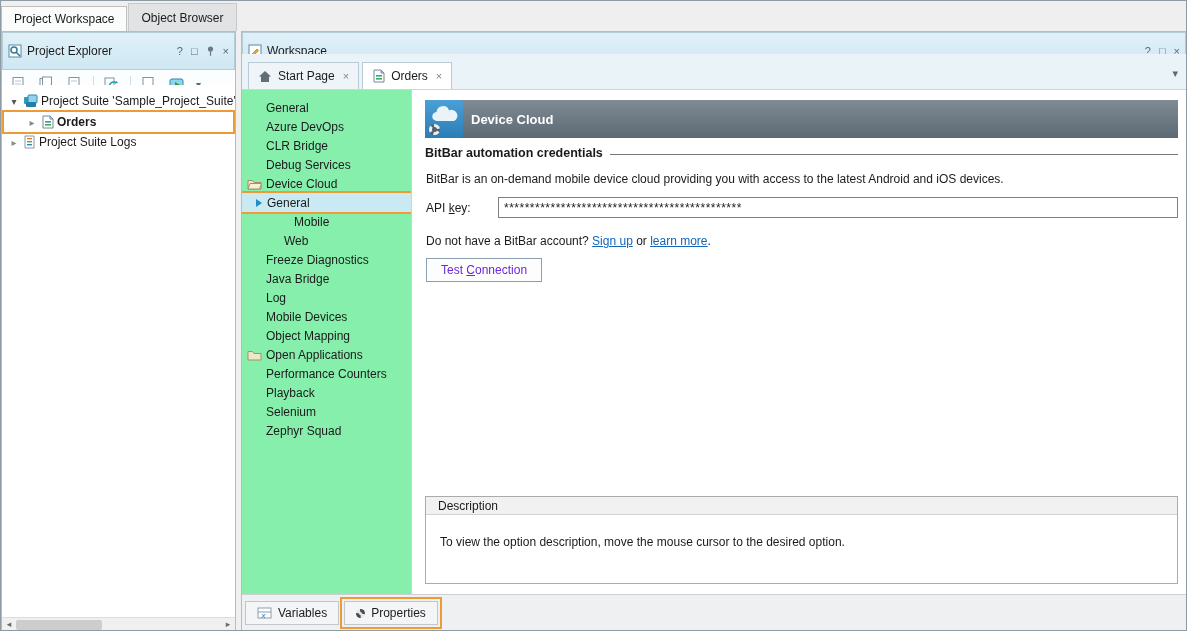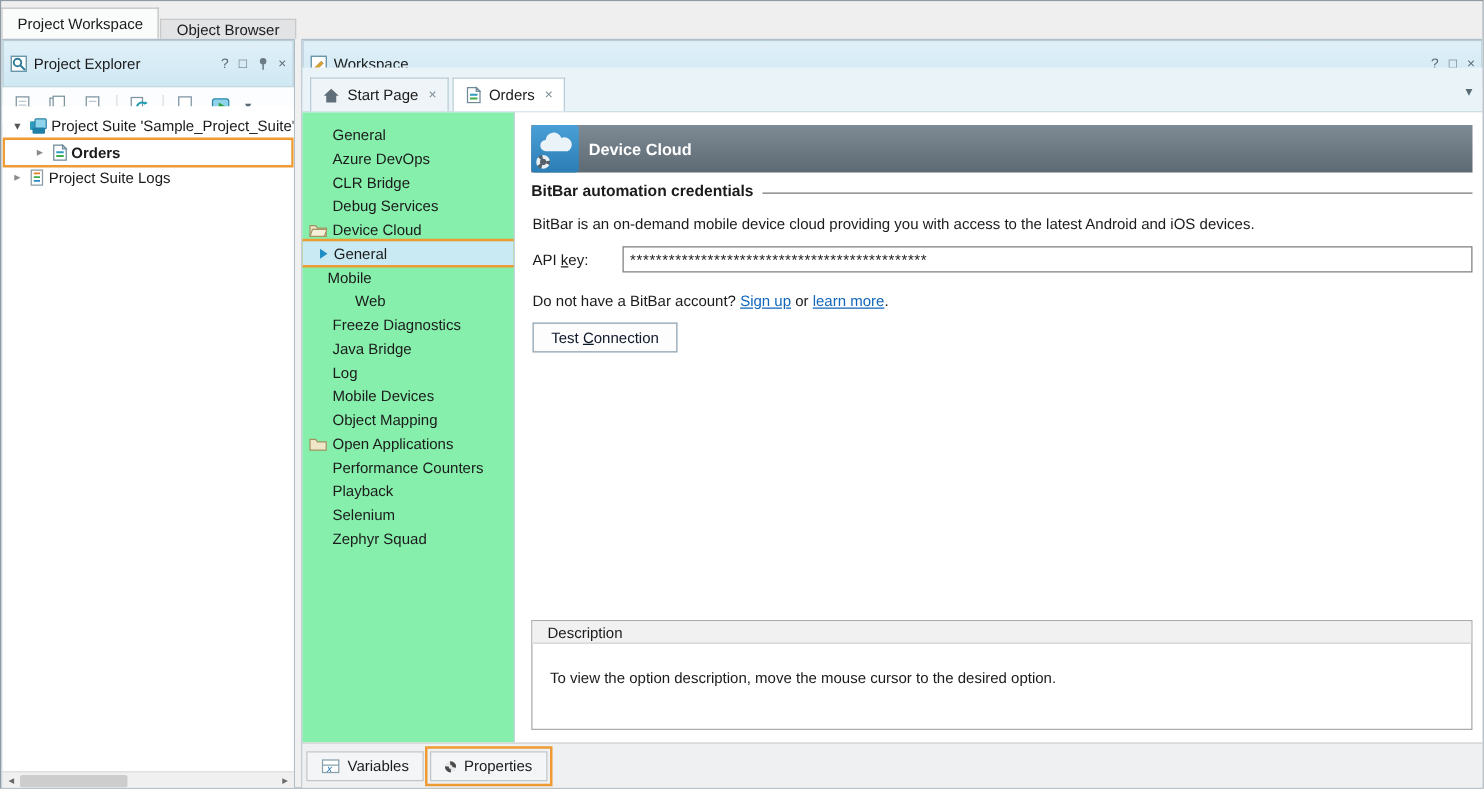--- a/index.html
+++ b/index.html
@@ -2,21 +2,21 @@
 <html><head>
 <meta charset="utf-8">
 <style>
   html,body{margin:0;padding:0;background:#fff;}
   .app{position:relative;width:1187px;height:631px;box-sizing:border-box;border:1px solid #8f9ba3;
        background:#f0f0f0;font-family:"Liberation Sans",sans-serif;font-size:12px;color:#1b1b1b;overflow:hidden;}
   .app *{box-sizing:border-box;}
 
   
   .top-tabbar{position:absolute;left:0;top:0;width:100%;height:30px;display:flex;align-items:flex-end;background:#efefef;}
-  .top-tab{display:flex;align-items:center;padding:0 12px;height:16px;background:#e2e3e4;border:1px solid #c9c9c9;border-bottom:none;margin-right:1px;cursor:default;white-space:nowrap;}
+  .top-tab{display:flex;align-items:center;padding:0 12px;height:28px;background:#e2e3e4;border:1px solid #c9c9c9;border-bottom:none;margin-right:1px;cursor:default;white-space:nowrap;}
   .top-tab.active{height:25px;background:#fafbfb;border-color:#bfbfbf;font-weight:normal;}
 
   
   .panel-header{display:flex;align-items:center;height:38px;background:linear-gradient(#e0f0f8,#cfe8f3);
                 border:1px solid #b5cdd7;padding:0 5px;gap:5px;}
   .ph-title{flex:0 0 auto;}
   .ph-controls{margin-left:auto;display:flex;align-items:center;gap:8px;color:#5a6a74;font-size:11px;}
   .ctrl{cursor:default;line-height:1;display:inline-flex;align-items:center;}
 
   
@@ -48,21 +48,21 @@
   .wtab{display:flex;align-items:center;gap:6px;height:27px;padding:0 9px;background:#eef4f8;border:1px solid #b9cbd5;border-bottom:none;cursor:default;white-space:nowrap;}
   .wtab.active{background:#fff;}
   .tab-close{color:#7a8a94;font-size:11px;margin-left:2px;cursor:default;}
   .strip-caret{position:absolute;right:8px;bottom:9px;color:#5a6a74;font-size:11px;cursor:default;}
 
   
   .options-panel{position:absolute;left:0;top:58px;width:170px;bottom:37px;background:#86efac;border-right:1px solid #c3d5de;padding-top:8px;overflow:hidden;}
   .opt{display:flex;align-items:center;height:19px;padding-left:24px;gap:4px;cursor:default;white-space:nowrap;}
   .opt.folder{padding-left:5px;}
   .opt.lvl2{padding-left:30px;}
-  .opt.lvl2b{padding-left:20px;}
+  .opt.lvl2b{padding-left:52px;}
   .opt.lvl2c{padding-left:42px;}
   .opt.selected{background:#c9e9f3;outline:2px solid #ee9b35;outline-offset:0;padding-left:13px;}
   .opt .sel-arrow{display:inline-flex;flex:0 0 auto;}
   .opt .ficon{display:inline-flex;flex:0 0 auto;}
 
   
   .right-content{position:absolute;left:170px;top:58px;right:0;bottom:37px;background:#fff;overflow:hidden;}
   .dc-banner{position:absolute;left:13px;right:8px;top:10px;height:38px;background:linear-gradient(#7e8a94,#5d6973);display:flex;align-items:center;}
   .dc-banner-icon{position:relative;width:38px;height:38px;flex:0 0 auto;background:linear-gradient(#4aa0d6,#2b7db5);border-radius:3px;}
   .dc-banner-icon svg{position:absolute;left:4px;top:5px;}
@@ -75,21 +75,21 @@
 
   .dc-intro{position:absolute;left:14px;right:8px;top:82px;}
 
   .api-row{position:absolute;left:14px;right:8px;top:107px;display:flex;align-items:center;}
   .api-label{width:72px;flex:0 0 auto;}
   .api-input{flex:1;height:21px;border:1px solid #7f7f7f;padding:2px 5px;font-family:"Liberation Sans",sans-serif;font-size:12px;letter-spacing:0.5px;color:#222;background:#fff;}
 
   .account-row{position:absolute;left:14px;top:144px;white-space:nowrap;}
   .link{color:#1166bb;text-decoration:underline;cursor:pointer;}
 
-  .test-btn{position:absolute;left:14px;top:168px;height:24px;min-width:112px;padding:0 14px;background:#fdfdfd;border:1px solid #8ba0ae;font-family:"Liberation Sans",sans-serif;font-size:12px;color:#0f172a;cursor:default;}
+  .test-btn{position:absolute;left:14px;top:168px;height:24px;min-width:112px;padding:0 14px;background:#fdfdfd;border:1px solid #8ba0ae;font-family:"Liberation Sans",sans-serif;font-size:12px;color:#6d28d9;cursor:default;}
 
   .desc-box{position:absolute;left:13px;right:8px;top:406px;height:88px;border:1px solid #ababab;background:#fff;}
   .desc-head{height:18px;background:#f1f1f1;border-bottom:1px solid #d2d2d2;display:flex;align-items:center;padding-left:12px;}
   .desc-body{padding:20px 0 0 14px;}
 
   
   .bottom-tabbar{position:absolute;left:0;right:0;bottom:0;height:37px;background:#eef0f1;border-top:1px solid #cfcfcf;display:flex;align-items:flex-start;padding:6px 0 0 3px;gap:5px;}
   .btab{display:flex;align-items:center;gap:6px;height:24px;padding:0 11px;background:#f4f5f6;border:1px solid #c3c6c8;cursor:default;white-space:nowrap;}
   .annotated-tab{outline:2px solid #ee9b35;outline-offset:2px;}
   .gear{width:9px;height:9px;border-radius:50%;border:3px dashed #4a4a4a;background:#e9e9e9;}

